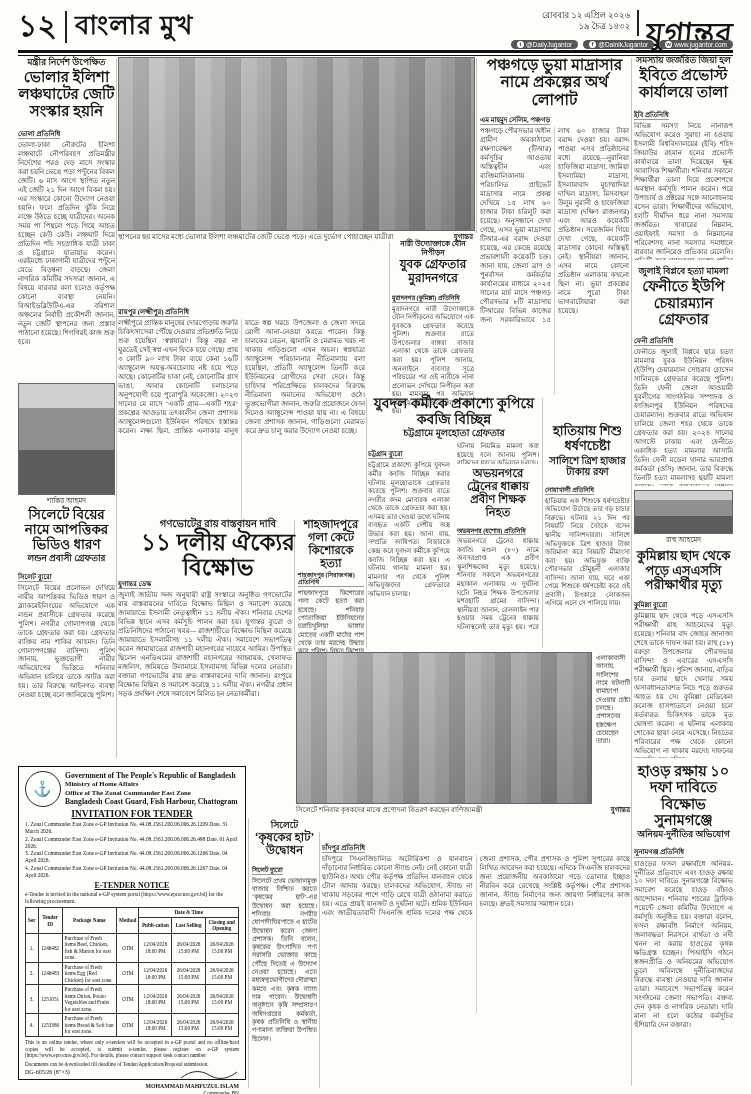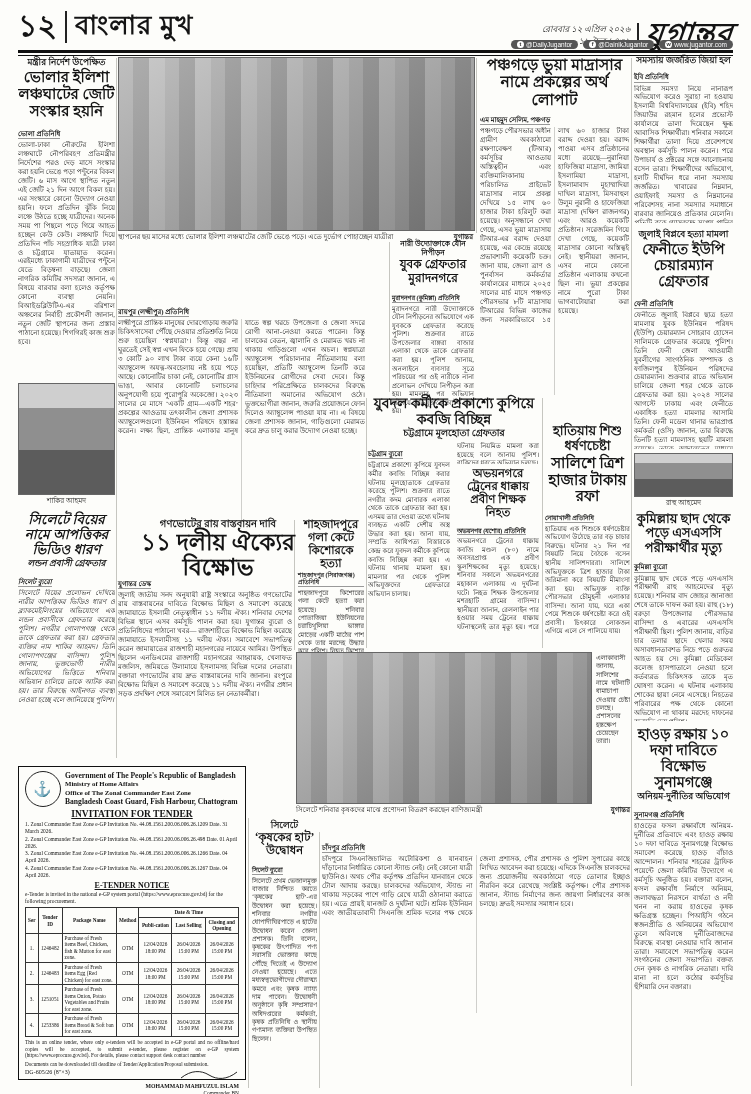--- a/index.html
+++ b/index.html
@@ -62,21 +62,21 @@
 <body>
 
 <div id="page">
 
   <div class="abs" style="left:18px;top:8px;display:flex;align-items:center;gap:8px;height:38px;">
     <span class="pageno">১২</span>
     <span class="hdr-divider" style="height:32px;"></span>
     <span class="section-title">বাংলার মুখ</span>
   </div>
 
-  <div class="abs" style="left:520px;top:10px;width:213px;display:flex;justify-content:flex-end;align-items:center;gap:7px;font-style:italic;">
+  <div class="abs" style="left:520px;top:10px;width:213px;display:flex;justify-content:flex-end;gap:7px;">
     <span class="dateblock">
       <span>রোববার ১২ এপ্রিল ২০২৬</span><br>
       <span>১৯ চৈত্র ১৪৩২</span>
     </span>
     <span class="hdr-divider" style="height:26px;"></span>
     <span class="logo">যুগান্তর</span>
   </div>
 
   <div class="abs pills" style="left:450px;top:40px;width:283px;">
     <span class="pill">
@@ -107,21 +107,21 @@
 
   <div class="abs" style="left:18px;top:57px;width:97px;">
     <div>
       <div class="kicker">মন্ত্রীর নির্দেশ উপেক্ষিত</div>
       <div class="hl" style="font-size:15px;margin:2px 0;">ভোলার ইলিশা লঞ্চঘাটের জেটি সংস্কার হয়নি</div>
       <span class="byline">ভোলা প্রতিনিধি</span>
       <div class="body" style="height:237px;">ভোলা-ঢাকা নৌরুটের ইলিশা লঞ্চঘাটে নৌপরিবহণ প্রতিমন্ত্রীর নির্দেশের পরও দেড় মাসে সংস্কার করা হয়নি ভেঙে পড়া পন্টুনের বিকল জেটি। ৬ মাস আগে স্থাপিত নতুন এই জেটি ২১ দিন আগে বিকল হয়। এর সংস্কারে কোনো উদ্যোগ নেওয়া হয়নি। ফলে প্রতিদিন ঝুঁকি নিয়ে লঞ্চে উঠতে হচ্ছে যাত্রীদের। অনেক সময় পা পিছলে পড়ে গিয়ে আহত হচ্ছেন কেউ কেউ। লঞ্চঘাট দিয়ে প্রতিদিন পাঁচ সহস্রাধিক যাত্রী ঢাকা ও চট্টগ্রামে যাতায়াত করেন। এরইমধ্যে ঢাকাগামী যাত্রীদের পন্টুনে যেতে বিড়ম্বনা বাড়ছে। জেলা নাগরিক কমিটির সদস্যরা জানান, এ বিষয়ে বারবার বলা হলেও কর্তৃপক্ষ কোনো ব্যবস্থা নেয়নি। বিআইডব্লিউটিএ-এর বরিশাল অঞ্চলের নির্বাহী প্রকৌশলী জানান, নতুন জেটি স্থাপনের জন্য প্রস্তাব পাঠানো হয়েছে। শিগগিরই কাজ শুরু হবে।</div>
     </div>
     <div class="photo dark" style="width:95px;height:110px;margin-top:5px;"></div>
     <div class="cap-center">শাকির আহমদ</div>
-    <div style="margin-top:5px;font-style:italic;">
+    <div style="">
       <div class="hl" style="font-size:13.5px;">সিলেটে বিয়ের নামে আপত্তিকর ভিডিও ধারণ</div>
       <div class="sub" style="font-size:9px;margin:1px 0;">লন্ডন প্রবাসী গ্রেফতার</div>
       <span class="byline">সিলেট ব্যুরো</span>
       <div class="body" style="height:158px;">সিলেটে বিয়ের প্রলোভন দেখিয়ে নারীর আপত্তিকর ভিডিও ধারণ ও ব্ল্যাকমেইলিংয়ের অভিযোগে এক লন্ডন প্রবাসীকে গ্রেফতার করেছে পুলিশ। নগরীর গোলাপগঞ্জ থেকে তাকে গ্রেফতার করা হয়। গ্রেফতার ব্যক্তির নাম শাকির আহমদ। তিনি গোলাপগঞ্জের বাসিন্দা। পুলিশ জানায়, ভুক্তভোগী নারীর অভিযোগের ভিত্তিতে শনিবার অভিযান চালিয়ে তাকে আটক করা হয়। তার বিরুদ্ধে আইনগত ব্যবস্থা নেওয়া হচ্ছে বলে জানিয়েছে পুলিশ।</div>
     </div>
   </div>
 
   <div class="abs photo" style="left:118px;top:57px;width:355px;height:172px;"></div>
   <div class="abs caption" style="left:118px;top:233px;width:355px;">
     <span class="caption-credit">যুগান্তর</span>
@@ -160,21 +160,21 @@
           <div class="hl" style="font-size:11.5px;margin-top:3px;">অভয়নগরে ট্রেনের ধাক্কায় প্রবীণ শিক্ষক নিহত</div>
           <span class="byline" style="font-size:6.2px;">অভয়নগর (যশোর) প্রতিনিধি</span>
           <div class="body" style="height:94px;font-size:6.6px;">অভয়নগরে ট্রেনের ধাক্কায় কবজি মণ্ডল (৮০) নামে অবসরপ্রাপ্ত এক প্রবীণ স্কুলশিক্ষকের মৃত্যু হয়েছে। শনিবার সকালে অভয়নগরের মহাকাল এলাকায় এ দুর্ঘটনা ঘটে। নিহত শিক্ষক উপজেলার মশরহাটি গ্রামের বাসিন্দা। স্থানীয়রা জানান, রেললাইন পার হওয়ার সময় ট্রেনের ধাক্কায় ঘটনাস্থলেই তার মৃত্যু হয়। পরে তাকে উপজেলা স্বাস্থ্য কমপ্লেক্সে নেওয়া হলে চিকিৎসাধীন অবস্থায় মারা যান।</div>
         </div>
       </div>
     </div>
   </div>
 
   <div class="abs" style="left:545px;top:396px;width:85px;">
     <div class="kicker" style="font-size:13px;margin-top:28px;">হাতিয়ায় শিশু ধর্ষণচেষ্টা</div>
-    <div class="hl" style="font-size:15px;margin:1px 0;">সালিশে ত্রিশ হাজার টাকায় রফা</div>
+    <div class="hl" style="font-size:10px;margin:1px 0;">সালিশে ত্রিশ হাজার টাকায় রফা</div>
     <span class="byline" style="font-size:6.2px;">নোয়াখালী প্রতিনিধি</span>
     <div class="body" style="height:160px;font-size:6.6px;">হাতিয়ায় এক শিশুকে ধর্ষণচেষ্টার অভিযোগ উঠেছে তার বড় চাচার বিরুদ্ধে। ঘটনার ২১ দিন পর বিষয়টি নিয়ে বৈঠকে বসেন স্থানীয় সালিশদাররা। সালিশে অভিযুক্তকে ত্রিশ হাজার টাকা জরিমানা করে বিষয়টি মীমাংসা করা হয়। অভিযুক্ত ব্যক্তি পৌরসভার চৌমুহনী এলাকার বাসিন্দা। জানা যায়, ঘরে একা পেয়ে শিশুকে ধর্ষণচেষ্টা করে ওই প্রবাসী। চিৎকারে লোকজন এগিয়ে এলে সে পালিয়ে যায়।</div>
   </div>
   <div class="abs body" style="left:596px;top:654px;width:34px;height:146px;font-size:6.4px;">এলাকাবাসী জানায়, সালিশের নামে ঘটনাটি ধামাচাপা দেওয়ার চেষ্টা চলছে। প্রশাসনের হস্তক্ষেপ চেয়েছেন তারা।</div>
 
   <div class="abs" style="left:118px;top:518px;width:200px;">
     <div class="kicker" style="font-size:10px;">গণভোটের রায় বাস্তবায়ন দাবি</div>
     <div class="hl" style="font-size:23px;">১১ দলীয় ঐক্যের বিক্ষোভ</div>
   </div>
   <div class="abs" style="left:118px;top:572px;width:174px;">
@@ -204,20 +204,21 @@
   <div class="abs" style="left:322px;top:832px;width:308px;">
     <div style="margin-top:4px;">
       <span class="byline">চাঁদপুর প্রতিনিধি</span>
     </div>
     <div class="body cols2" style="height:158px;">চাঁদপুরে সিএনজিচালিত অটোরিকশা ও যানবাহন দাঁড়ানোর নির্ধারিত কোনো স্ট্যান্ড নেই। নেই কোনো যাত্রী ছাউনিও। অথচ পৌর কর্তৃপক্ষ প্রতিদিন যানবাহন থেকে টোল আদায় করছে। চালকদের অভিযোগ, স্ট্যান্ড না থাকায় সড়কের পাশে গাড়ি রেখে যাত্রী ওঠানামা করাতে হয়। এতে প্রায়ই যানজট ও দুর্ঘটনা ঘটে। শ্রমিক ইউনিয়ন এবং জাতীয়তাবাদী সিএনজি শ্রমিক দলের পক্ষ থেকে জেলা প্রশাসক, পৌর প্রশাসক ও পুলিশ সুপারের কাছে লিখিত আবেদন করা হয়েছে। এদিকে সিএনজি চালকদের জন্য প্রয়োজনীয় অবকাঠামো গড়ে তোলার ইচ্ছাও নীরবিন করে রেখেছে সংশ্লিষ্ট কর্তৃপক্ষ। পৌর প্রশাসক জানান, স্ট্যান্ড নির্মাণের জন্য জায়গা নির্ধারণের কাজ চলছে। দ্রুতই সমস্যার সমাধান হবে।</div>
   </div>
 
   <div class="abs" style="left:634px;top:55px;width:99px;">
     <div>
       <div class="kicker">সমস্যায় জর্জরিত জিয়া হল</div>
+      <div class="hl" style="font-size:15px;margin:2px 0;">ইবিতে প্রভোস্ট কার্যালয়ে তালা</div>
       <span class="byline">ইবি প্রতিনিধি</span>
       <div class="body" style="height:138px;">বিভিন্ন সমস্যা নিয়ে নানারূপ অভিযোগ করেও সুরাহা না হওয়ায় ইসলামী বিশ্ববিদ্যালয়ের (ইবি) শহিদ জিয়াউর রহমান হলের প্রভোস্ট কার্যালয়ে তালা দিয়েছেন ক্ষুব্ধ আবাসিক শিক্ষার্থীরা। শনিবার সকালে শিক্ষার্থীরা তালা দিয়ে প্রবেশপথে অবস্থান কর্মসূচি পালন করেন। পরে উপাচার্য ও প্রক্টরের সঙ্গে আলোচনায় বসেন তারা। শিক্ষার্থীদের অভিযোগ, হলটি দীর্ঘদিন ধরে নানা সমস্যায় জর্জরিত। খাবারের নিম্নমান, ওয়াইফাই সমস্যা ও নিম্নমানের পরিবেশসহ নানা সমস্যার সমাধানে বারবার জানিয়েও প্রতিকার মেলেনি। প্রতিটি ব্লকে গ্যাসকক্ষে সুপেয় পানির ব্যবস্থা না থাকা, নষ্ট হয়ে যাওয়া ফ্যান ও দুর্বল নিরাপত্তাব্যবস্থার কথাও জানান শিক্ষার্থীরা। হল প্রভোস্ট অধ্যাপক ড. জানান, সমস্যা সমাধানে প্রয়োজনীয় ব্যবস্থা নেওয়া হবে।</div>
     </div>
     <div style="margin-top:6px;">
       <div class="kicker">জুলাই বিপ্লবে হত্যা মামলা</div>
       <div class="hl" style="font-size:14.5px;margin:2px 0;">ফেনীতে ইউপি চেয়ারম্যান গ্রেফতার</div>
       <span class="byline">ফেনী প্রতিনিধি</span>
       <div class="body" style="height:138px;">ফেনীতে জুলাই বিপ্লবে ছাত্র হত্যা মামলায় যুবক ইউনিয়ন পরিষদ (ইউপি) চেয়ারম্যান সোহরাব হোসেন সালিমকে গ্রেফতার করেছে পুলিশ। তিনি ফেনী জেলা আওয়ামী যুবলীগের সাংগঠনিক সম্পাদক ও ফাজিলপুর ইউনিয়ন পরিষদের চেয়ারম্যান। শুক্রবার রাতে অভিযান চালিয়ে জেলা শহর থেকে তাকে গ্রেফতার করা হয়। ২০২৪ সালের আগস্টে ঢাকায় এবং ফেনীতে একাধিক হত্যা মামলার আসামি তিনি। ফেনী মডেল থানার ভারপ্রাপ্ত কর্মকর্তা (ওসি) জানান, তার বিরুদ্ধে তিনটি হত্যা মামলাসহ ছয়টি মামলা রয়েছে। তাকে আদালতের মাধ্যমে কারাগারে পাঠানো হয়েছে।</div>
     </div>
     <div class="photo dark" style="width:97px;height:42px;margin-top:4px;"></div>

